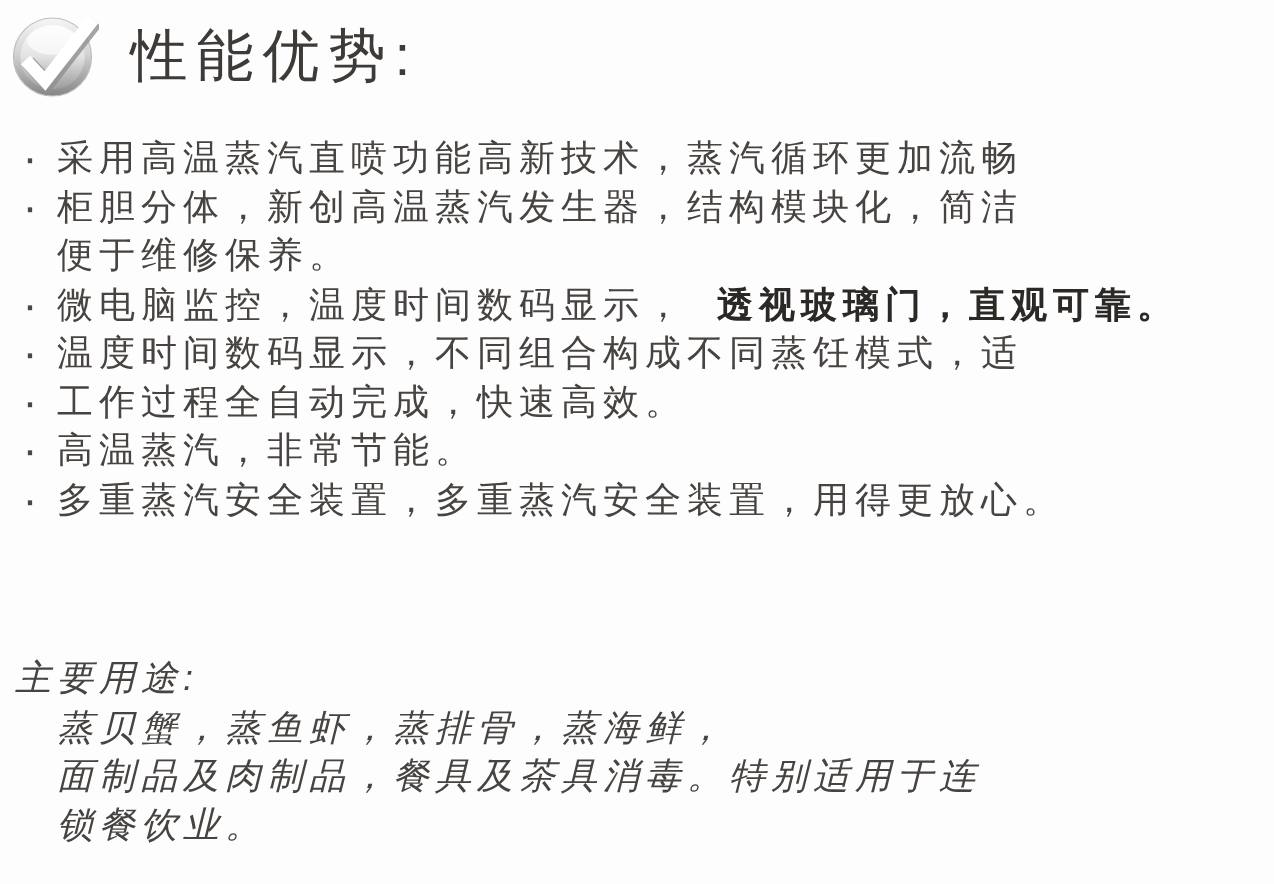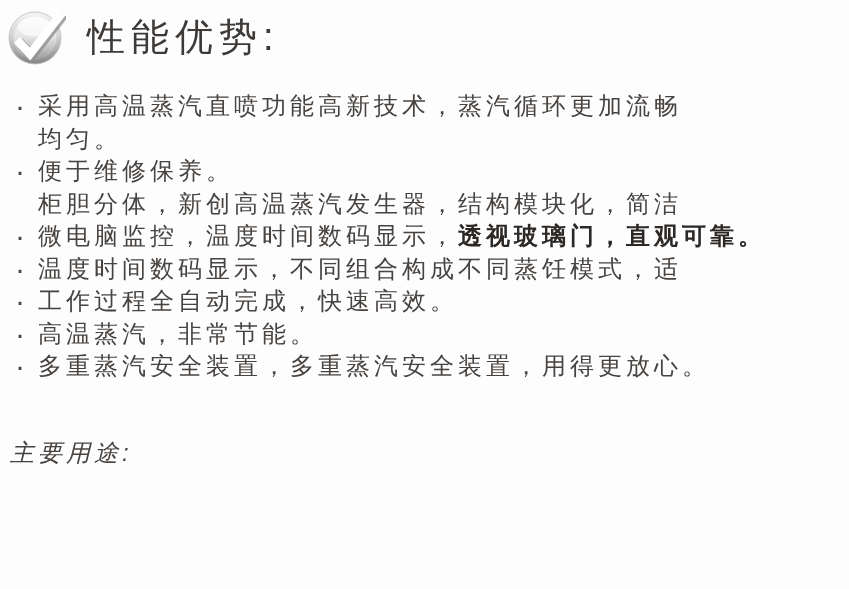--- a/index.html
+++ b/index.html
@@ -58,20 +58,21 @@
   .tline {
     font-size: 24px;
     letter-spacing: 4px;
     line-height: 32.5px;
     white-space: nowrap;
     color: #474340;
   }
   .bold-seg {
     font-weight: bold;
     color: #2b2826;
+    margin-left: 20px;
   }
   .usage {
     position: absolute;
     left: 10px;
     top: 437px;
     font-style: italic;
   }
   .usage-lines {
     padding-left: 28px;
   }
@@ -104,27 +105,26 @@
       </svg>
     </span>
     <h1 class="page-title">性能优势:</h1>
   </div>
 
   <div class="features">
 
     <div class="feature-item">
       <span class="bullet-dot">·</span>
       <div class="tline">采用高温蒸汽直喷功能高新技术，蒸汽循环更加流畅</div>
-      <div class="tline">均匀。</div>
     </div>
 
     <div class="feature-item">
       <span class="bullet-dot">·</span>
+      <div class="tline">柜胆分体，新创高温蒸汽发生器，结构模块化，简洁</div>
       <div class="tline">便于维修保养。</div>
-      <div class="tline">柜胆分体，新创高温蒸汽发生器，结构模块化，简洁</div>
     </div>
 
     <div class="feature-item">
       <span class="bullet-dot">·</span>
       <div class="tline"><span>微电脑监控，温度时间数码显示，</span><span class="bold-seg">透视玻璃门，直观可靠。</span></div>
     </div>
 
     <div class="feature-item">
       <span class="bullet-dot">·</span>
       <div class="tline">温度时间数码显示，不同组合构成不同蒸饪模式，适</div>
@@ -142,15 +142,20 @@
 
     <div class="feature-item">
       <span class="bullet-dot">·</span>
       <div class="tline">多重蒸汽安全装置，多重蒸汽安全装置，用得更放心。</div>
     </div>
 
   </div>
 
   <div class="usage">
     <div class="tline">主要用途:</div>
+    <div class="usage-lines">
+      <div class="tline">蒸贝蟹，蒸鱼虾，蒸排骨，蒸海鲜，</div>
+      <div class="tline">面制品及肉制品，餐具及茶具消毒。特别适用于连</div>
+      <div class="tline">锁餐饮业。</div>
+    </div>
   </div>
 
 </div>
 
 </body></html>

